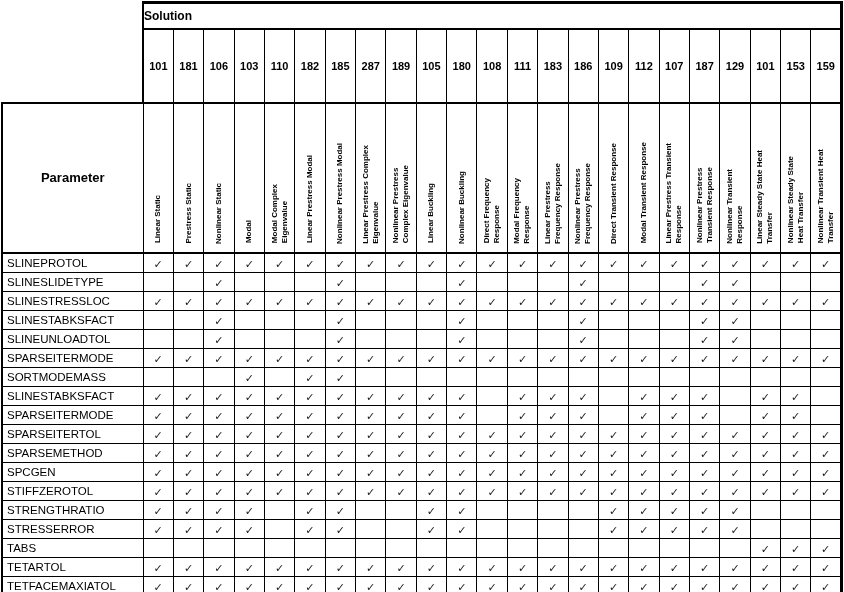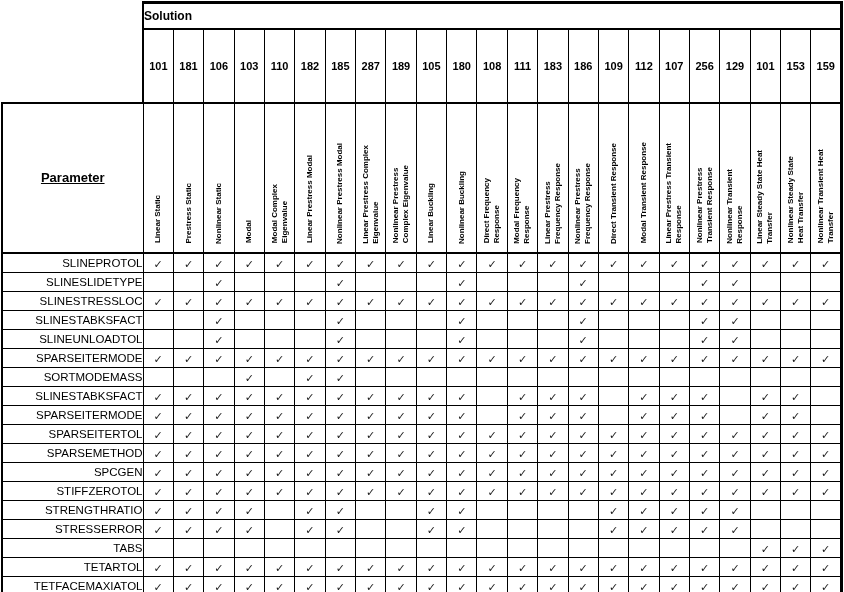--- a/index.html
+++ b/index.html
@@ -50,21 +50,20 @@
   
   th.param-head {
     border: 1px solid #000;
     border-top: 2px solid #000;
     border-left: 2px solid #000;
     border-bottom: 2px solid #000;
     font-size: 13px;
     font-weight: bold;
     text-align: center;
     vertical-align: middle;
-    text-decoration: underline;
   }
 
   
   th.vlabel {
     border: 1px solid #000;
     border-bottom: 2px solid #000;
     height: 150px;
     vertical-align: bottom;
     text-align: center;
     padding-bottom: 4px;
@@ -81,23 +80,23 @@
     line-height: 1.25;
     text-align: left;
   }
 
   
   td.param {
     border: 1px solid #000;
     border-left: 2px solid #000;
     height: 17px;
     font-size: 11.5px;
-    text-align: right;
+    text-align: left;
     vertical-align: middle;
-    padding-left: 21px;
+    padding-left: 4px;
     white-space: nowrap;
     overflow: hidden;
   }
   td.cell {
     border: 1px solid #000;
     height: 17px;
     text-align: center;
     vertical-align: middle;
   }
   td.cell.last { border-right: 3px solid #000; }
@@ -157,21 +156,21 @@
         <th class="num">189</th>
         <th class="num">105</th>
         <th class="num">180</th>
         <th class="num">108</th>
         <th class="num">111</th>
         <th class="num">183</th>
         <th class="num">186</th>
         <th class="num">109</th>
         <th class="num">112</th>
         <th class="num">107</th>
-        <th class="num">256</th>
+        <th class="num">187</th>
         <th class="num">129</th>
         <th class="num">101</th>
         <th class="num">153</th>
         <th class="num last">159</th>
       </tr>
     <tr id="labels-row">
       <th class="param-head">Parameter</th>
     <th class="vlabel"><span class="vtext">Linear Static</span></th>
         <th class="vlabel"><span class="vtext">Prestress Static</span></th>
         <th class="vlabel"><span class="vtext">Nonlinear Static</span></th>

